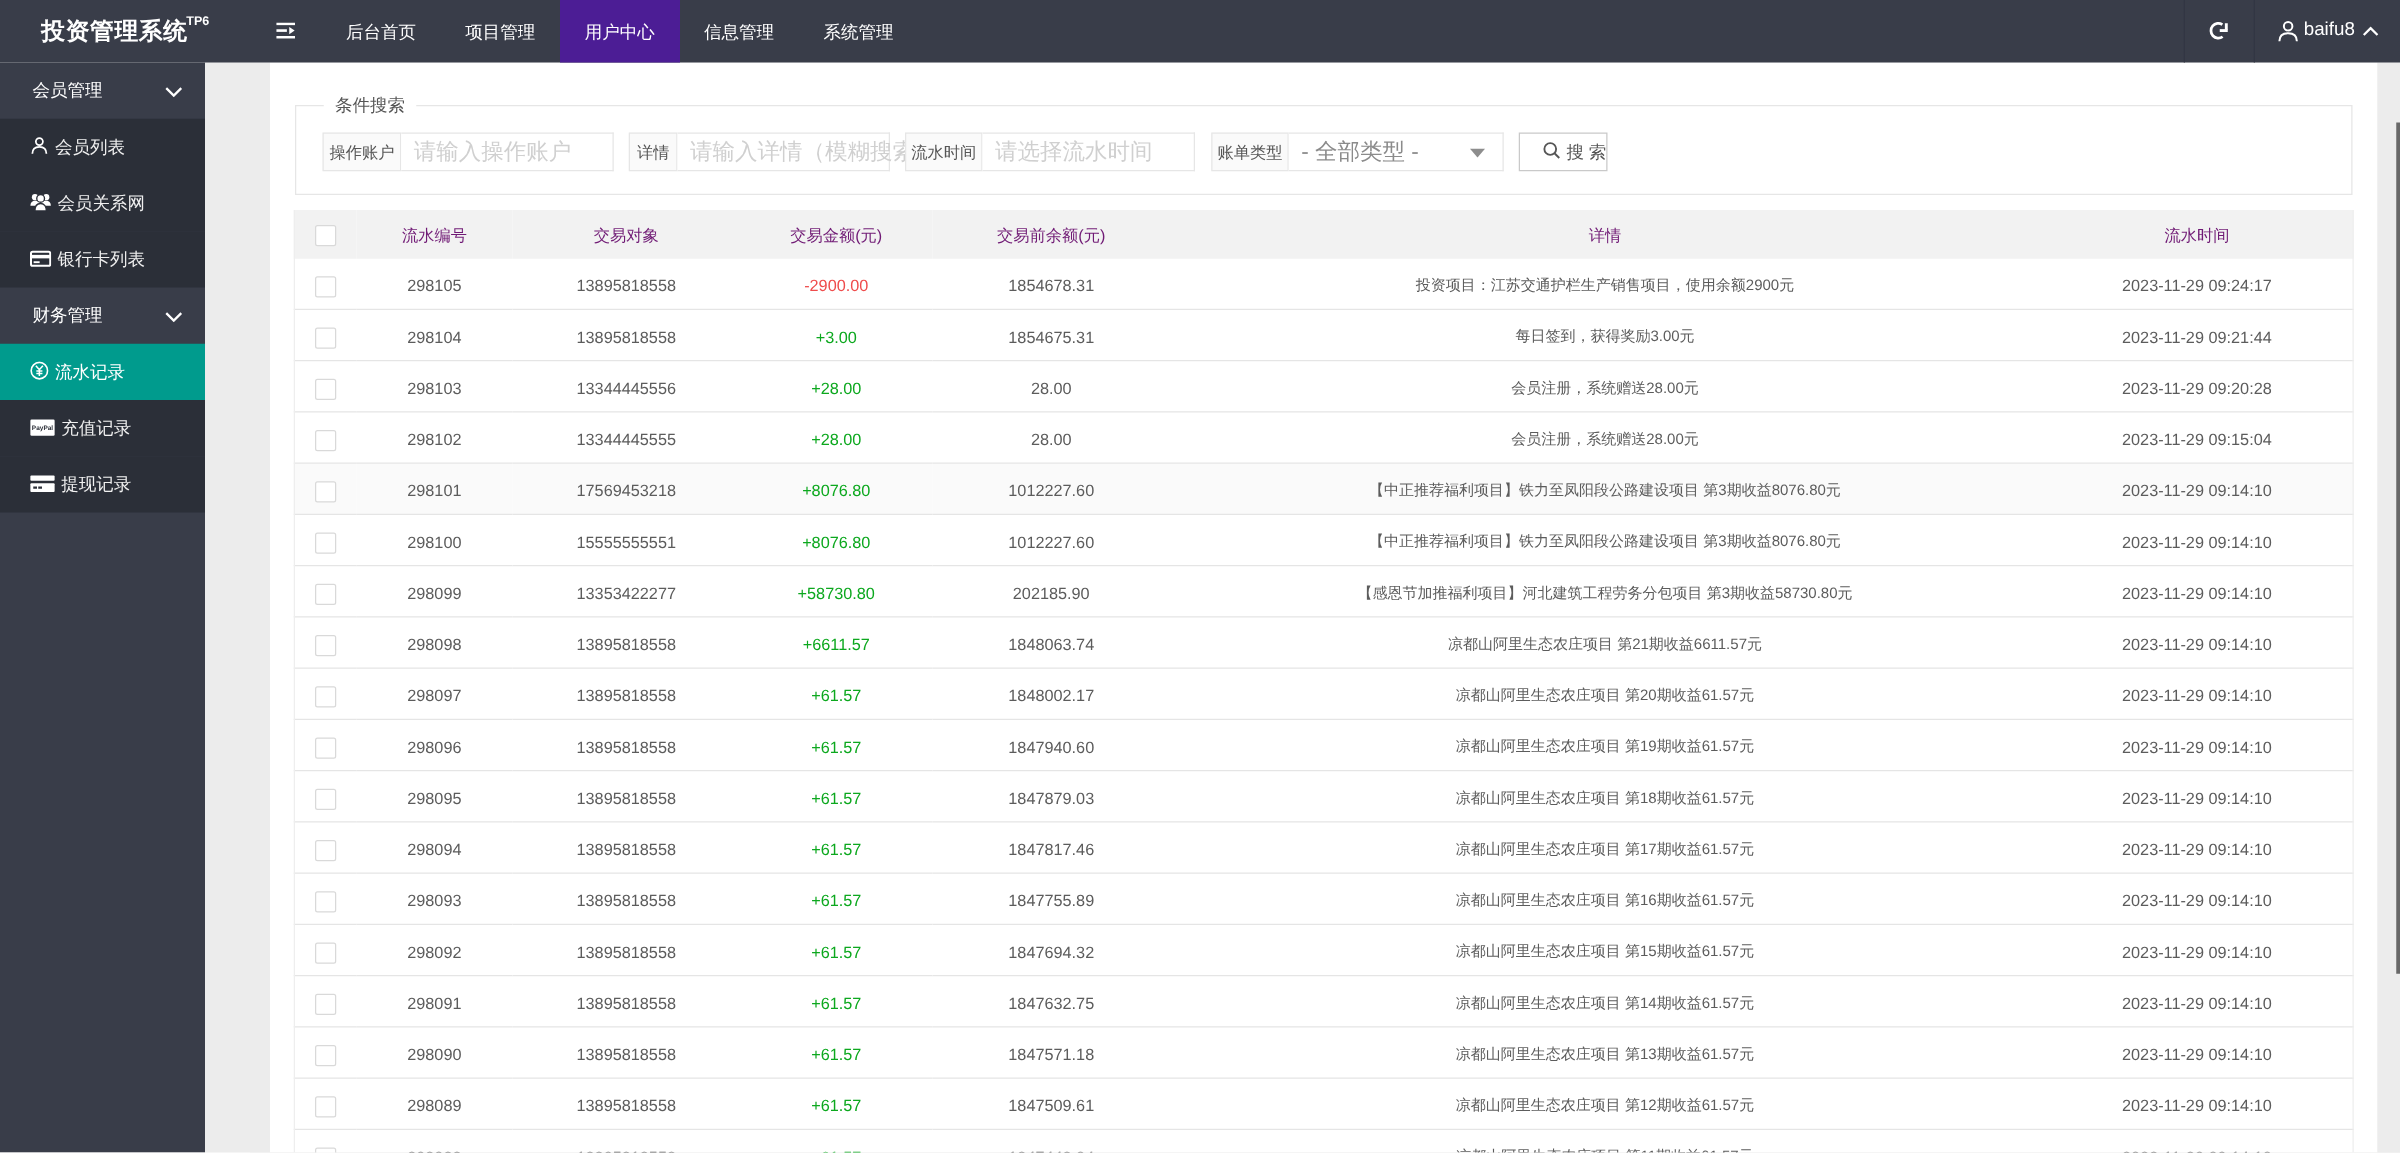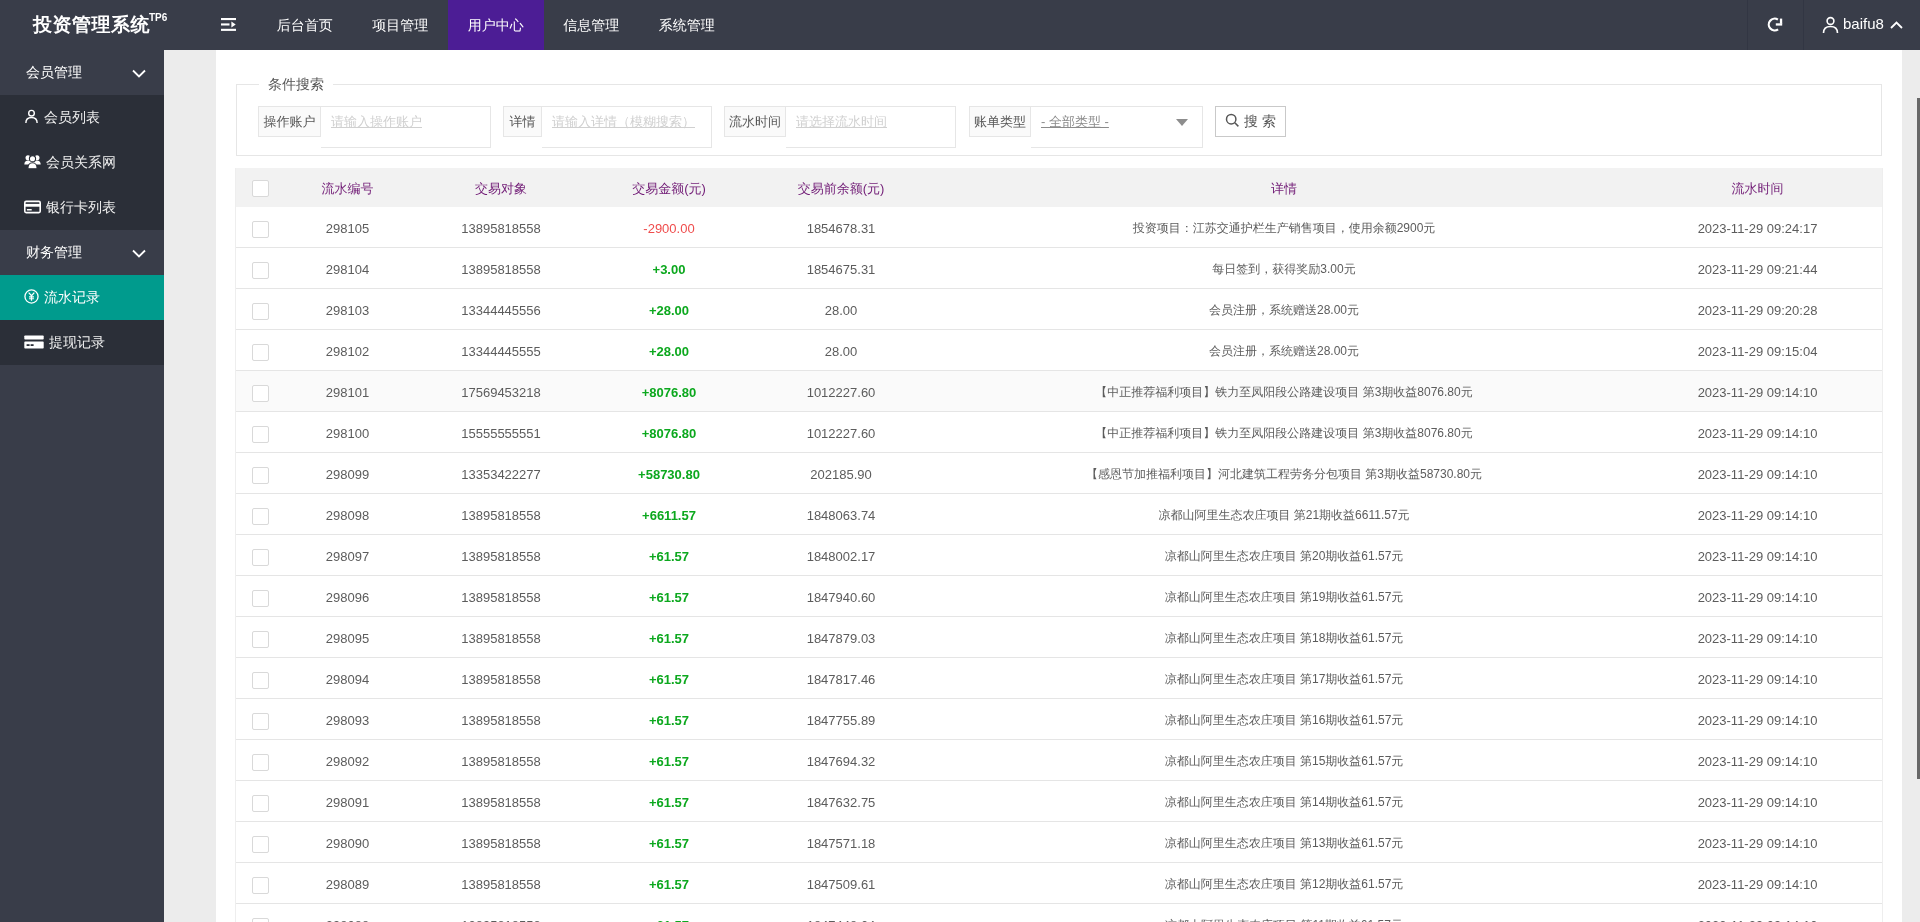--- a/index.html
+++ b/index.html
@@ -33,35 +33,35 @@
 .side .sub.active { background:#009b8d; color:#fff; }
 
 
 .main { position:absolute; left:200px; top:50px; right:0; bottom:0; background:#ececec; }
 .card { position:absolute; left:16px; top:0; width:1686px; bottom:0; background:#fff; }
 .fieldset { position:absolute; left:20px; top:34px; width:1646px; height:72px; border:1px solid #e6e6e6; }
 .legend { position:absolute; left:22px; top:-11px; background:#fff; padding:0 9px; font-size:14px; color:#555; line-height:21px; }
 .frow { position:absolute; left:0; top:21px; height:31px; white-space:nowrap; }
 .grp { position:absolute; top:0; height:31px; }
 .glab { position:absolute; left:0; top:0; height:31px; line-height:29px; background:#fafafa; border:1px solid #e6e6e6; font-size:13px; color:#565656; text-align:center; }
-.ginp { position:absolute; top:0; height:42px; line-height:29px; border:1px solid #e6e6e6; border-left:none; background:#fff; font-size:13px; color:#d0d0d0; padding-left:10px;text-decoration:underline; }
+.ginp { position:absolute; top:0; height:31px; line-height:29px; border:1px solid #e6e6e6; border-left:none; background:#fff; font-size:18px; color:#d0d0d0; padding-left:10px; }
 .gsel { color:#8b8b8b; }
 .tri { position:absolute; width:0; height:0; border-left:6px solid transparent; border-right:6px solid transparent; border-top:7px solid #8d8d8d; top:12px; }
-.sbtn { position:absolute; left:978px; top:0; width:71px; height:31px; border:1px solid #c9c9c9; background:#fff; line-height:29px; text-align:center; font-size:14px; color:#565656; }
+.sbtn { position:absolute; left:978px; top:0; width:71px; height:31px; border:1px solid #c9c9c9; background:#fff; line-height:29px; text-align:right; font-size:14px; color:#565656; }
 .sbtn svg { vertical-align:middle; margin-top:-3px; margin-right:4px; }
 
 
 .tbl { position:absolute; left:19px; top:118px; width:1648px; }
 table { border-collapse:collapse; table-layout:fixed; width:1648px; font-size:13px; color:#5c5c5c; }
 col.c1{width:50px} col.c2{width:125px} col.c3{width:182px} col.c4{width:154px} col.c5{width:190px} col.c6{width:696px} col.c7{width:251px}
 thead th { background:#f2f2f2; height:39px; font-weight:normal; font-size:13px; color:#701a75; text-align:center; padding-top:2px; }
 tbody td { height:40px; border-bottom:1px solid #e5e5e5; text-align:center; padding:3px 0 0; line-height:37px; }
 tbody td:nth-child(6) { font-size:12px; }
 tbody tr.hov td { background:#fafafa; }
-td.pos { color:#0ca81e;font-weight:bold; }
+td.pos { color:#0ca81e; }
 td.neg { color:#ef4c4c; }
 .cb { display:inline-block; width:17px; height:17px; border:1px solid #d9d9d9; border-radius:2px; background:#fff; vertical-align:middle; }
 thead .cb { margin-top:0; }
 .tblborder { position:absolute; left:19px; top:118px; width:1648px; bottom:0; border-left:1px solid #eee; border-right:1px solid #eee; pointer-events:none; }
 
 
 .sbar { position:absolute; right:0; top:50px; width:18px; bottom:0; background:#ececec; }
 .sthumb { position:absolute; right:0; top:48px; width:3px; height:681px; background:#686868; }
 </style>
 </head>
@@ -128,20 +128,24 @@
       </svg>银行卡列表</div>
   <div class="item parent">财务管理
     <svg class="chev" viewBox="0 0 14 9">
         <path d="M1 1.5 L7 7.5 L13 1.5" fill="none" stroke="#fff" stroke-width="1.8"></path>
       </svg>
   </div>
   <div class="item sub active"><svg class="sic" viewBox="0 0 16 16">
         <circle cx="8" cy="8" r="7" fill="none" stroke="#fff" stroke-width="1.4"></circle>
         <path d="M5 3.8 L8 7.2 L11 3.8 M8 7.2 L8 12.5 M5.4 8.3 L10.6 8.3 M5.4 10.4 L10.6 10.4" fill="none" stroke="#fff" stroke-width="1.3"></path>
       </svg>流水记录</div>
+  <div class="item sub"><svg class="sic" style="width:20px;height:16px;" viewBox="0 0 20 16">
+        <rect x="0.3" y="1.5" width="19.4" height="13" rx="1" fill="#fff"></rect>
+        <text x="10" y="10" text-anchor="middle" font-family="Liberation Sans,sans-serif" font-size="5.2" font-weight="bold" fill="#2b2f38">PayPal</text>
+      </svg>充值记录</div>
   <div class="item sub"><svg class="sic" style="width:20px;height:16px;" viewBox="0 0 20 16">
         <rect x="0.3" y="1.4" width="19.4" height="4.2" rx="0.8" fill="#fff"></rect>
         <rect x="0.3" y="7.6" width="19.4" height="7" rx="0.8" fill="#fff"></rect>
         <rect x="2.6" y="10.2" width="3" height="1.8" fill="#2b2f38"></rect>
         <rect x="6.6" y="10.2" width="3" height="1.8" fill="#2b2f38"></rect>
       </svg>提现记录</div>
 </div>
 
 <div class="main">
   <div class="card">

